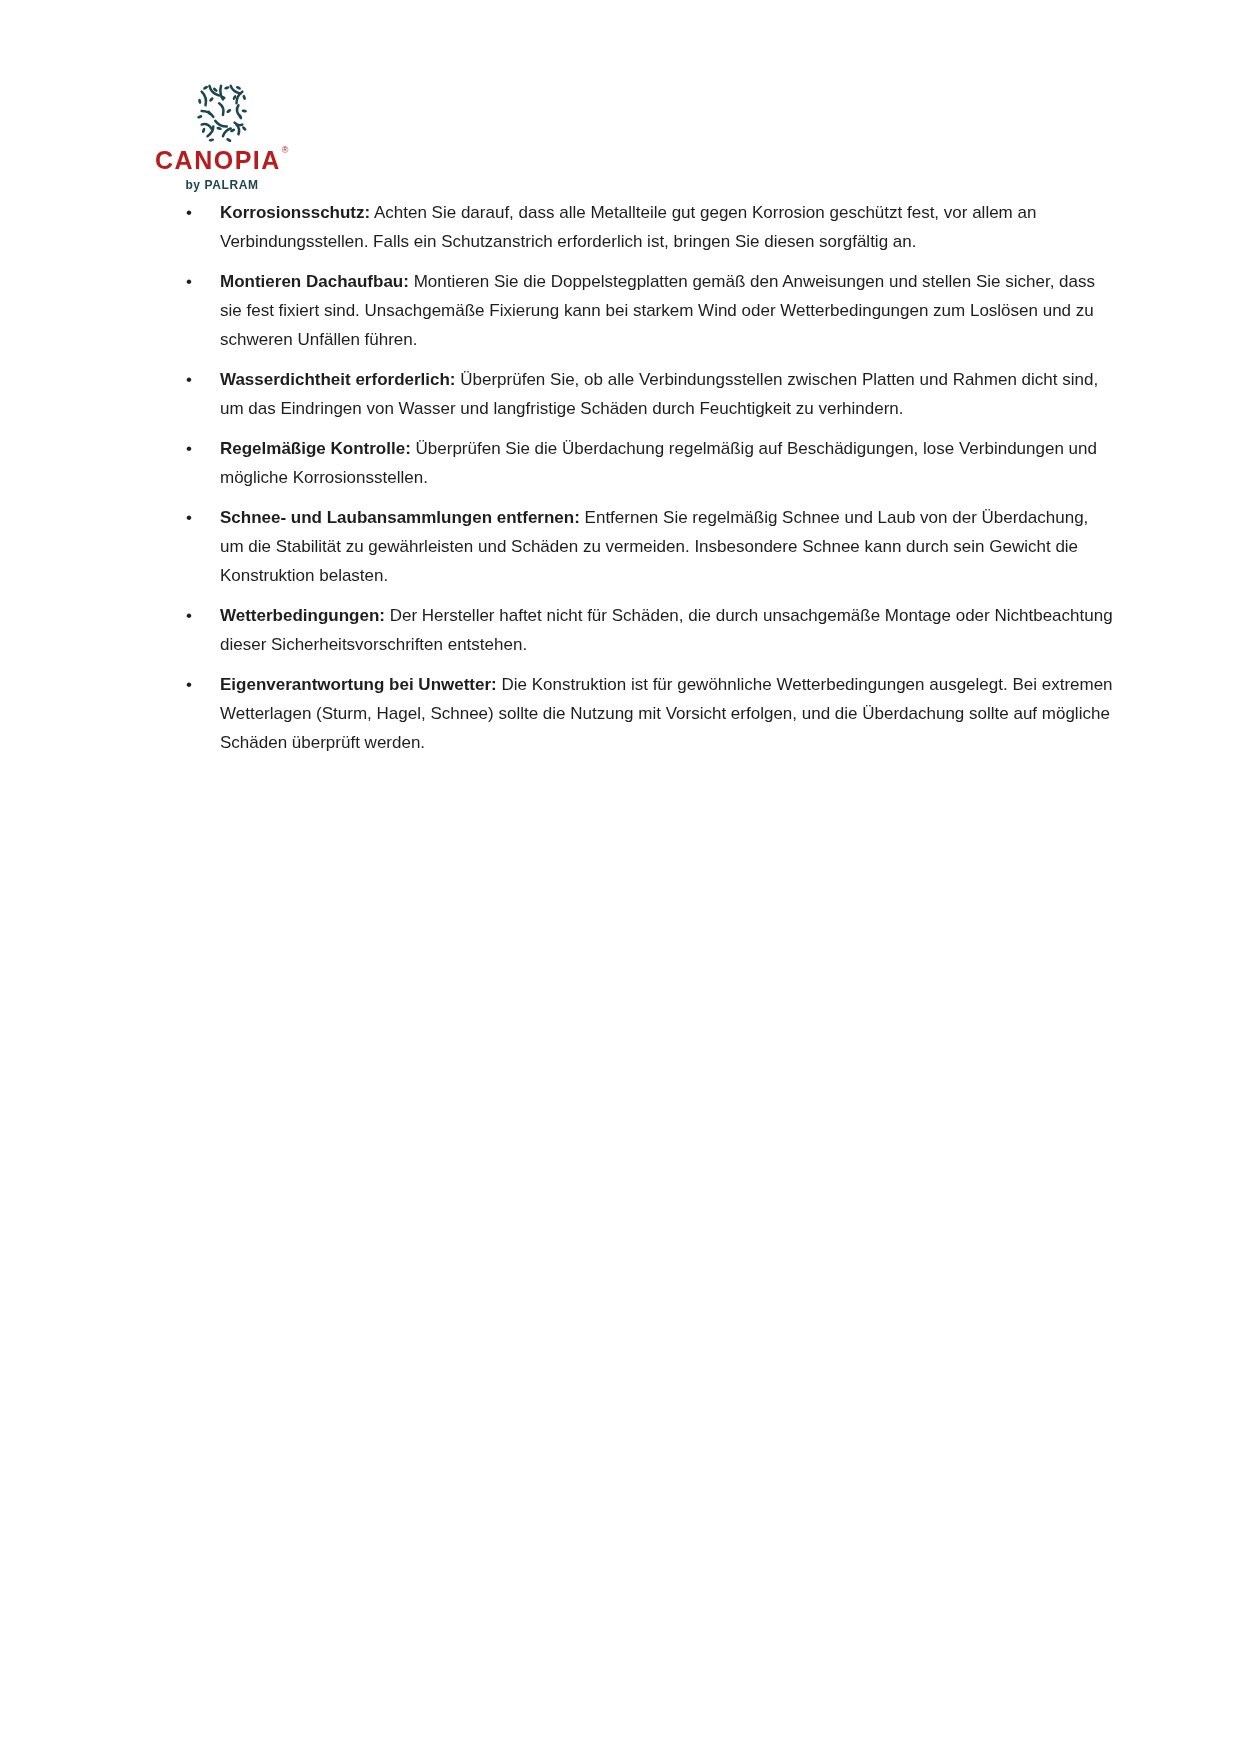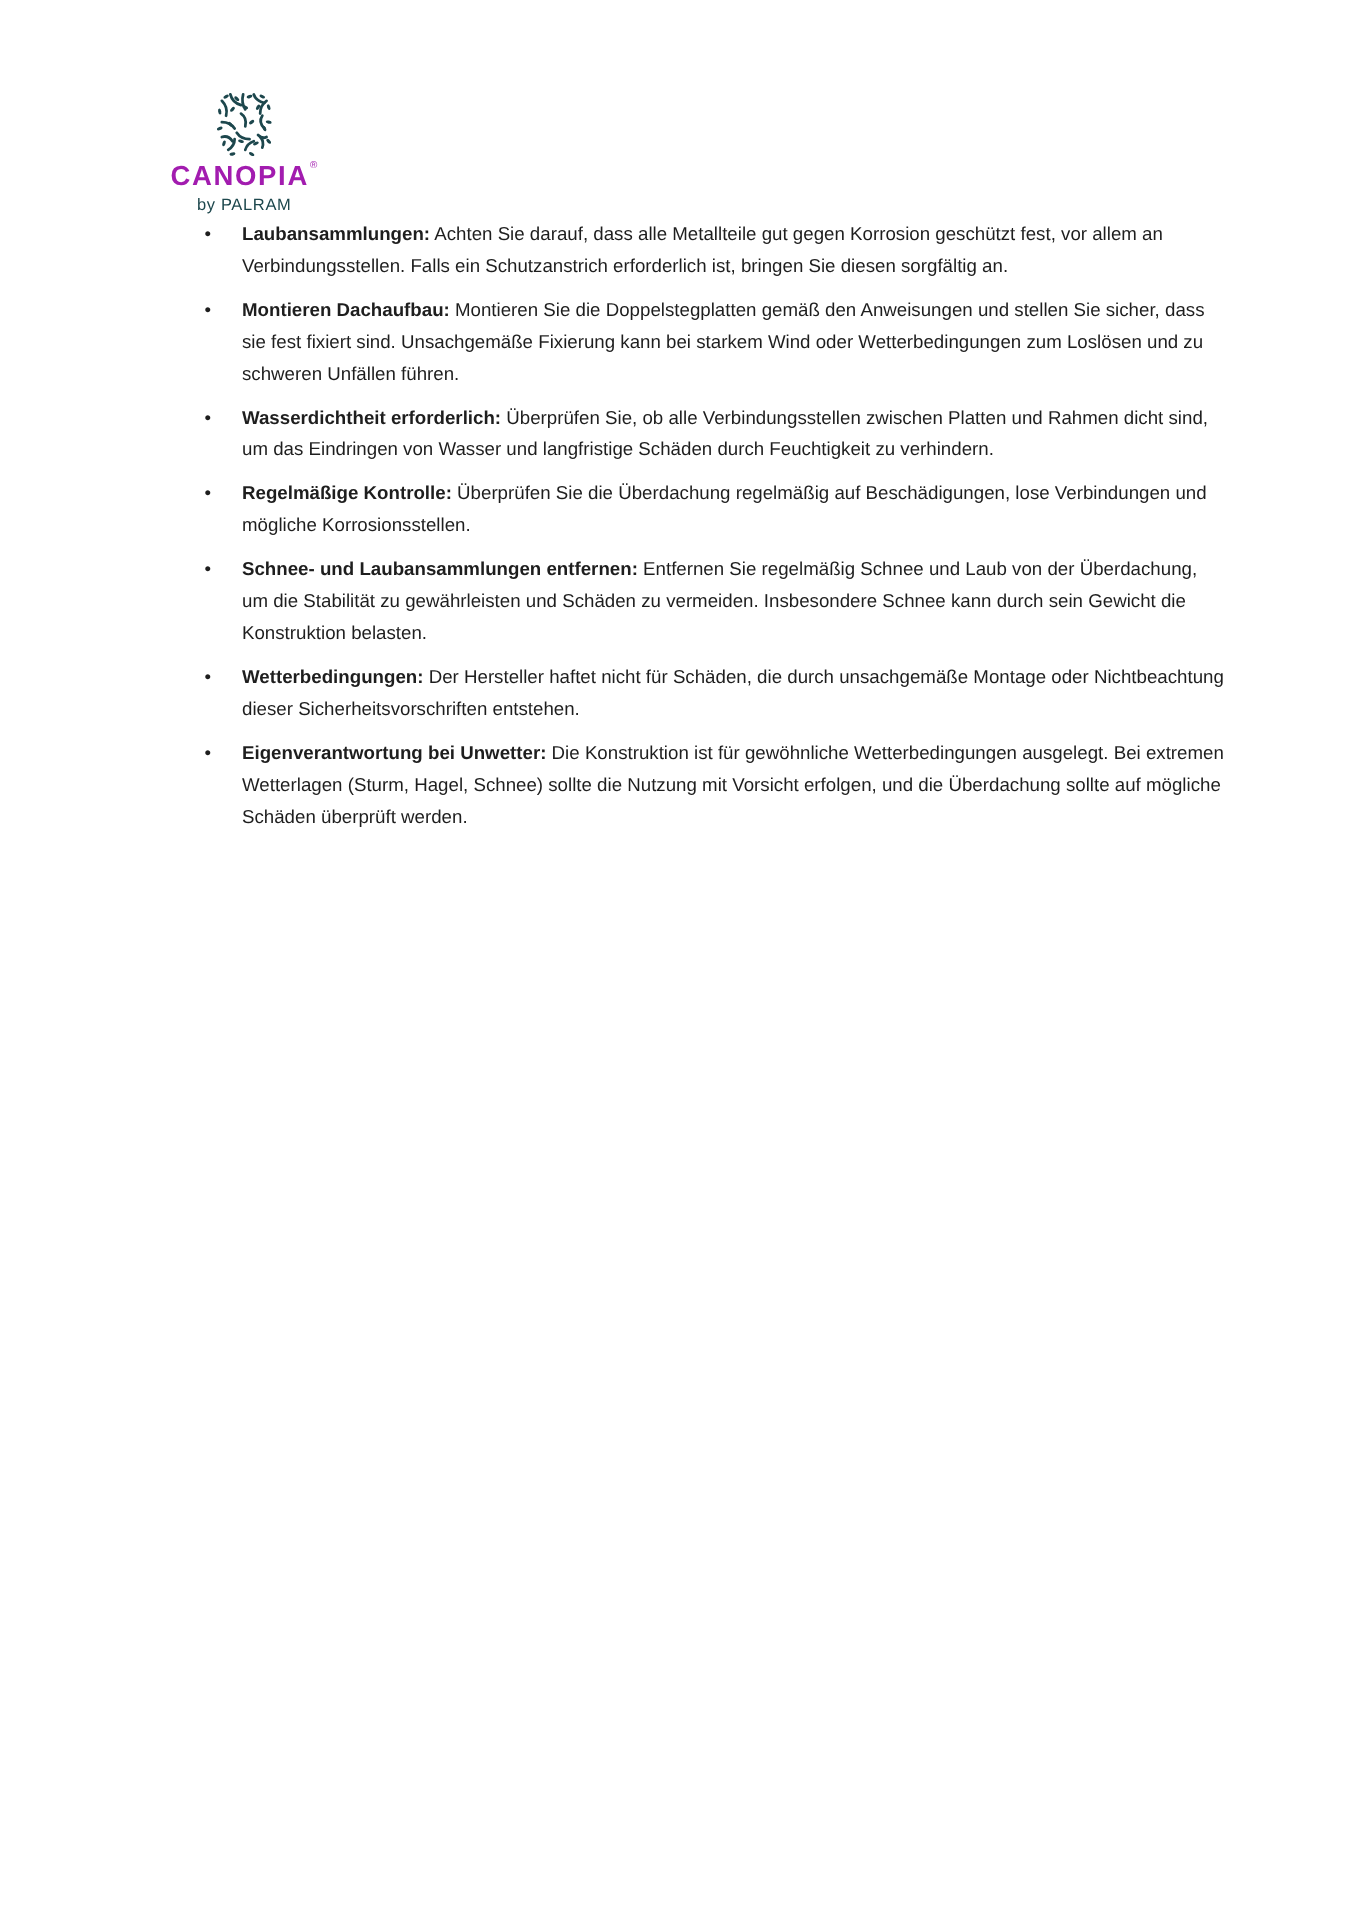--- a/index.html
+++ b/index.html
@@ -27,36 +27,36 @@
     display: flex;
     flex-direction: column;
     align-items: center;
   }
   .logo-icon { width: 56px; height: 60px; color: #1d474d; }
   .logo-brand {
     margin-top: 6px;
     font-size: 25px;
     font-weight: 700;
     letter-spacing: 1.5px;
-    color: #a21caf;
+    color: #b91c1c;
     white-space: nowrap;
     line-height: 1;
   }
   .logo-brand sup {
     font-size: 9px;
     font-weight: 400;
     vertical-align: top;
     position: relative;
     top: -2px;
     left: 1px;
   }
   .logo-byline {
     margin-top: 5px;
-    font-size: 15px;
-    font-weight: 400;
+    font-size: 12px;
+    font-weight: 700;
     letter-spacing: 0.6px;
     color: #1d474d;
     white-space: nowrap;
   }
 
   
   .content {
     position: absolute;
     left: 146px;
     top: 198px;
@@ -137,21 +137,21 @@
     </svg>
     <div class="logo-brand"><span>CANOPIA</span><sup>®</sup></div>
     <div class="logo-byline">by PALRAM</div>
   </div>
 
   <div class="content">
 
     <ul class="bullet-list">
       <li>
         <span class="bullet-marker">•</span>
-        <span class="lead">Laubansammlungen:</span><span> Achten Sie darauf, dass alle Metallteile gut gegen Korrosion geschützt fest, vor allem an Verbindungsstellen. Falls ein Schutzanstrich erforderlich ist, bringen Sie diesen sorgfältig an.</span>
+        <span class="lead">Korrosionsschutz:</span><span> Achten Sie darauf, dass alle Metallteile gut gegen Korrosion geschützt fest, vor allem an Verbindungsstellen. Falls ein Schutzanstrich erforderlich ist, bringen Sie diesen sorgfältig an.</span>
       </li>
     </ul>
 
     <ul class="bullet-list">
       <li>
         <span class="bullet-marker">•</span>
         <span class="lead">Montieren Dachaufbau:</span><span> Montieren Sie die Doppelstegplatten gemäß den Anweisungen und stellen Sie sicher, dass sie fest fixiert sind. Unsachgemäße Fixierung kann bei starkem Wind oder Wetterbedingungen zum Loslösen und zu schweren Unfällen führen.</span>
       </li>
       <li>
         <span class="bullet-marker">•</span>

